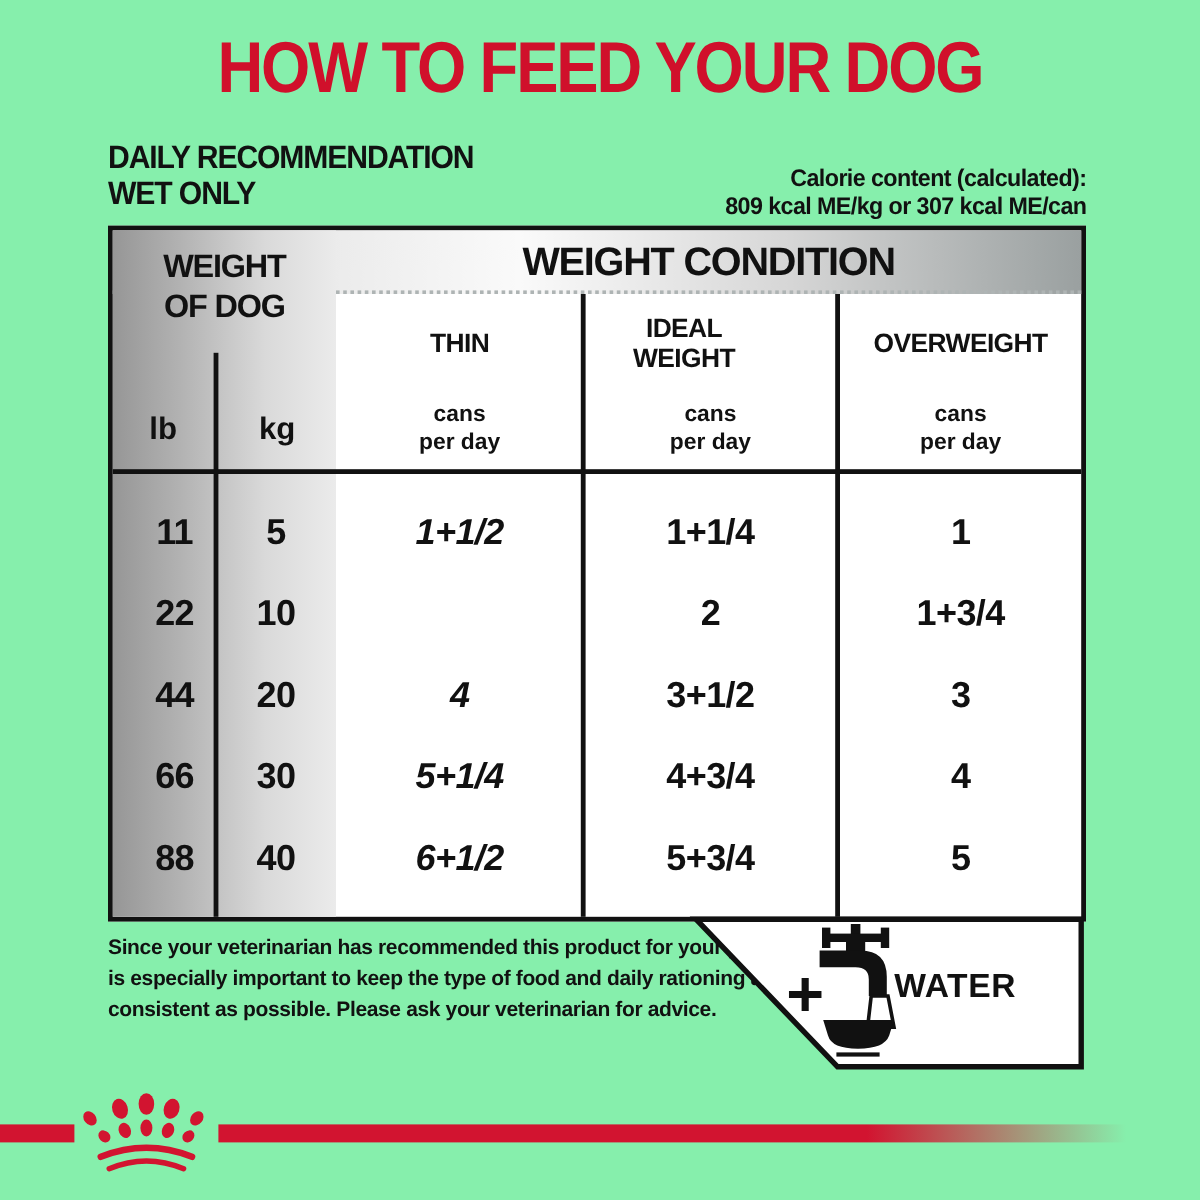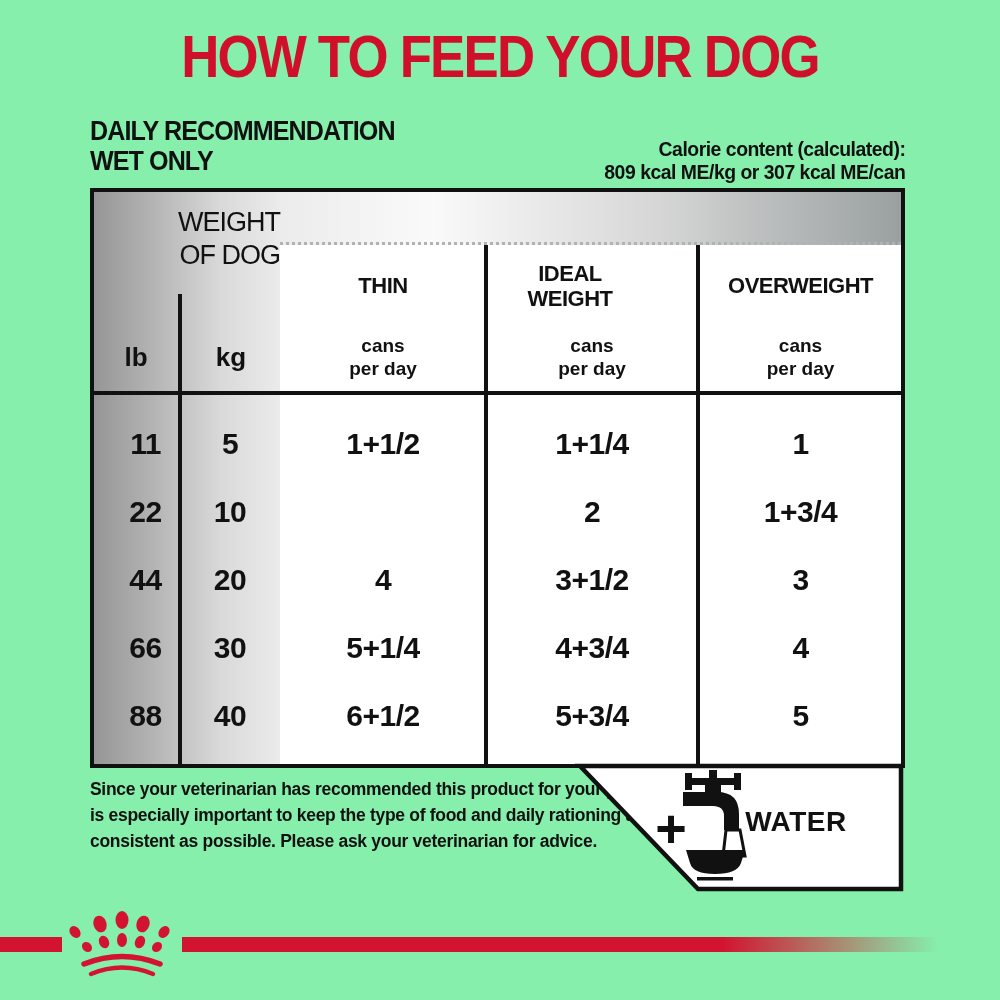--- a/index.html
+++ b/index.html
@@ -19,21 +19,21 @@
 
   
   .ftable{left:90px;top:188px;width:815px;height:580px;border:4px solid #111;box-sizing:border-box;background:#fff;}
   .banner{left:0;top:0;width:807px;height:50px;
           background:linear-gradient(90deg,#8f8f8f 0%,#e9e9e9 20%,#fafafa 42%,#d6d6d6 70%,#9aa0a0 100%);
           border-bottom:3px dotted #aeb4b4;box-sizing:content-box;}
   .leftcol{left:0;top:0;width:186px;height:572px;
            background:linear-gradient(90deg,#969696 0%,#b2b2b2 30%,#d9d9d9 68%,#ebebeb 100%);}
   .banner-label{left:186px;top:0;width:621px;height:52px;display:flex;align-items:center;justify-content:center;
                 font-size:33px;font-weight:700;letter-spacing:-1px;}
-  .wod{left:0;top:14px;width:186px;text-align:right;font-size:27px;font-weight:400;line-height:33px;letter-spacing:-1px;}
+  .wod{left:0;top:14px;width:186px;text-align:center;font-size:27px;font-weight:700;line-height:33px;letter-spacing:-1px;}
   .vline{width:4px;background:#111;}
   .v-lbkg{left:84px;top:102px;height:470px;}
   .v-1{left:390px;top:53px;height:519px;}
   .v-2{left:602px;top:53px;height:519px;}
   .hline{left:0;top:199px;width:807px;height:4px;background:#111;}
 
   .cond{top:62px;height:64px;display:flex;align-items:center;justify-content:center;text-align:center;
         font-size:22px;font-weight:700;letter-spacing:-0.5px;}
   .cond-thin{left:188px;width:202px;}
   .cond-ideal{left:394px;width:164px;}
@@ -46,21 +46,21 @@
   .unit{top:150px;font-size:26px;font-weight:700;text-align:center;}
   .unit-lb{left:0;width:84px;text-align:center;}
   .unit-kg{left:88px;width:98px;}
 
   .rows{left:0;top:218px;width:807px;height:340px;}
   .trow{position:absolute;left:0;width:807px;height:68px;}
   .cell{position:absolute;top:0;height:68px;display:flex;align-items:center;justify-content:center;
         font-size:30px;font-weight:700;letter-spacing:-0.5px;}
   .c-lb{left:0;width:103px;}
   .c-kg{left:88px;width:96px;}
-  .c-thin{left:188px;width:202px;}
+  .c-thin{left:188px;width:202px;font-style:italic;}
   .c-ideal{left:394px;width:208px;}
   .c-over{left:606px;width:201px;}
 
   
   .footnote{left:90px;top:776px;font-size:17.5px;font-weight:700;line-height:26px;letter-spacing:-0.3px;white-space:nowrap;}
 
   
   .band-left{left:0;top:937px;width:62px;height:15px;background:#d21430;}
   .band-right{left:182px;top:937px;width:772px;height:15px;
               background:linear-gradient(90deg,#d21430 0%,#d21430 70%,rgba(210,20,48,0) 98%);}
@@ -78,20 +78,21 @@
   </div>
 
   <div class="abs calblock">
     <div>Calorie content (calculated):</div>
     <div>809 kcal ME/kg or 307 kcal ME/can</div>
   </div>
 
   <div class="abs ftable">
     <div class="abs banner"></div>
     <div class="abs leftcol"></div>
+    <div class="abs banner-label">WEIGHT CONDITION</div>
 
     <div class="abs wod">
       <div>WEIGHT</div>
       <div>OF DOG</div>
     </div>
 
     <div class="abs vline v-lbkg"></div>
     <div class="abs vline v-1"></div>
     <div class="abs vline v-2"></div>
     <div class="abs hline"></div>

